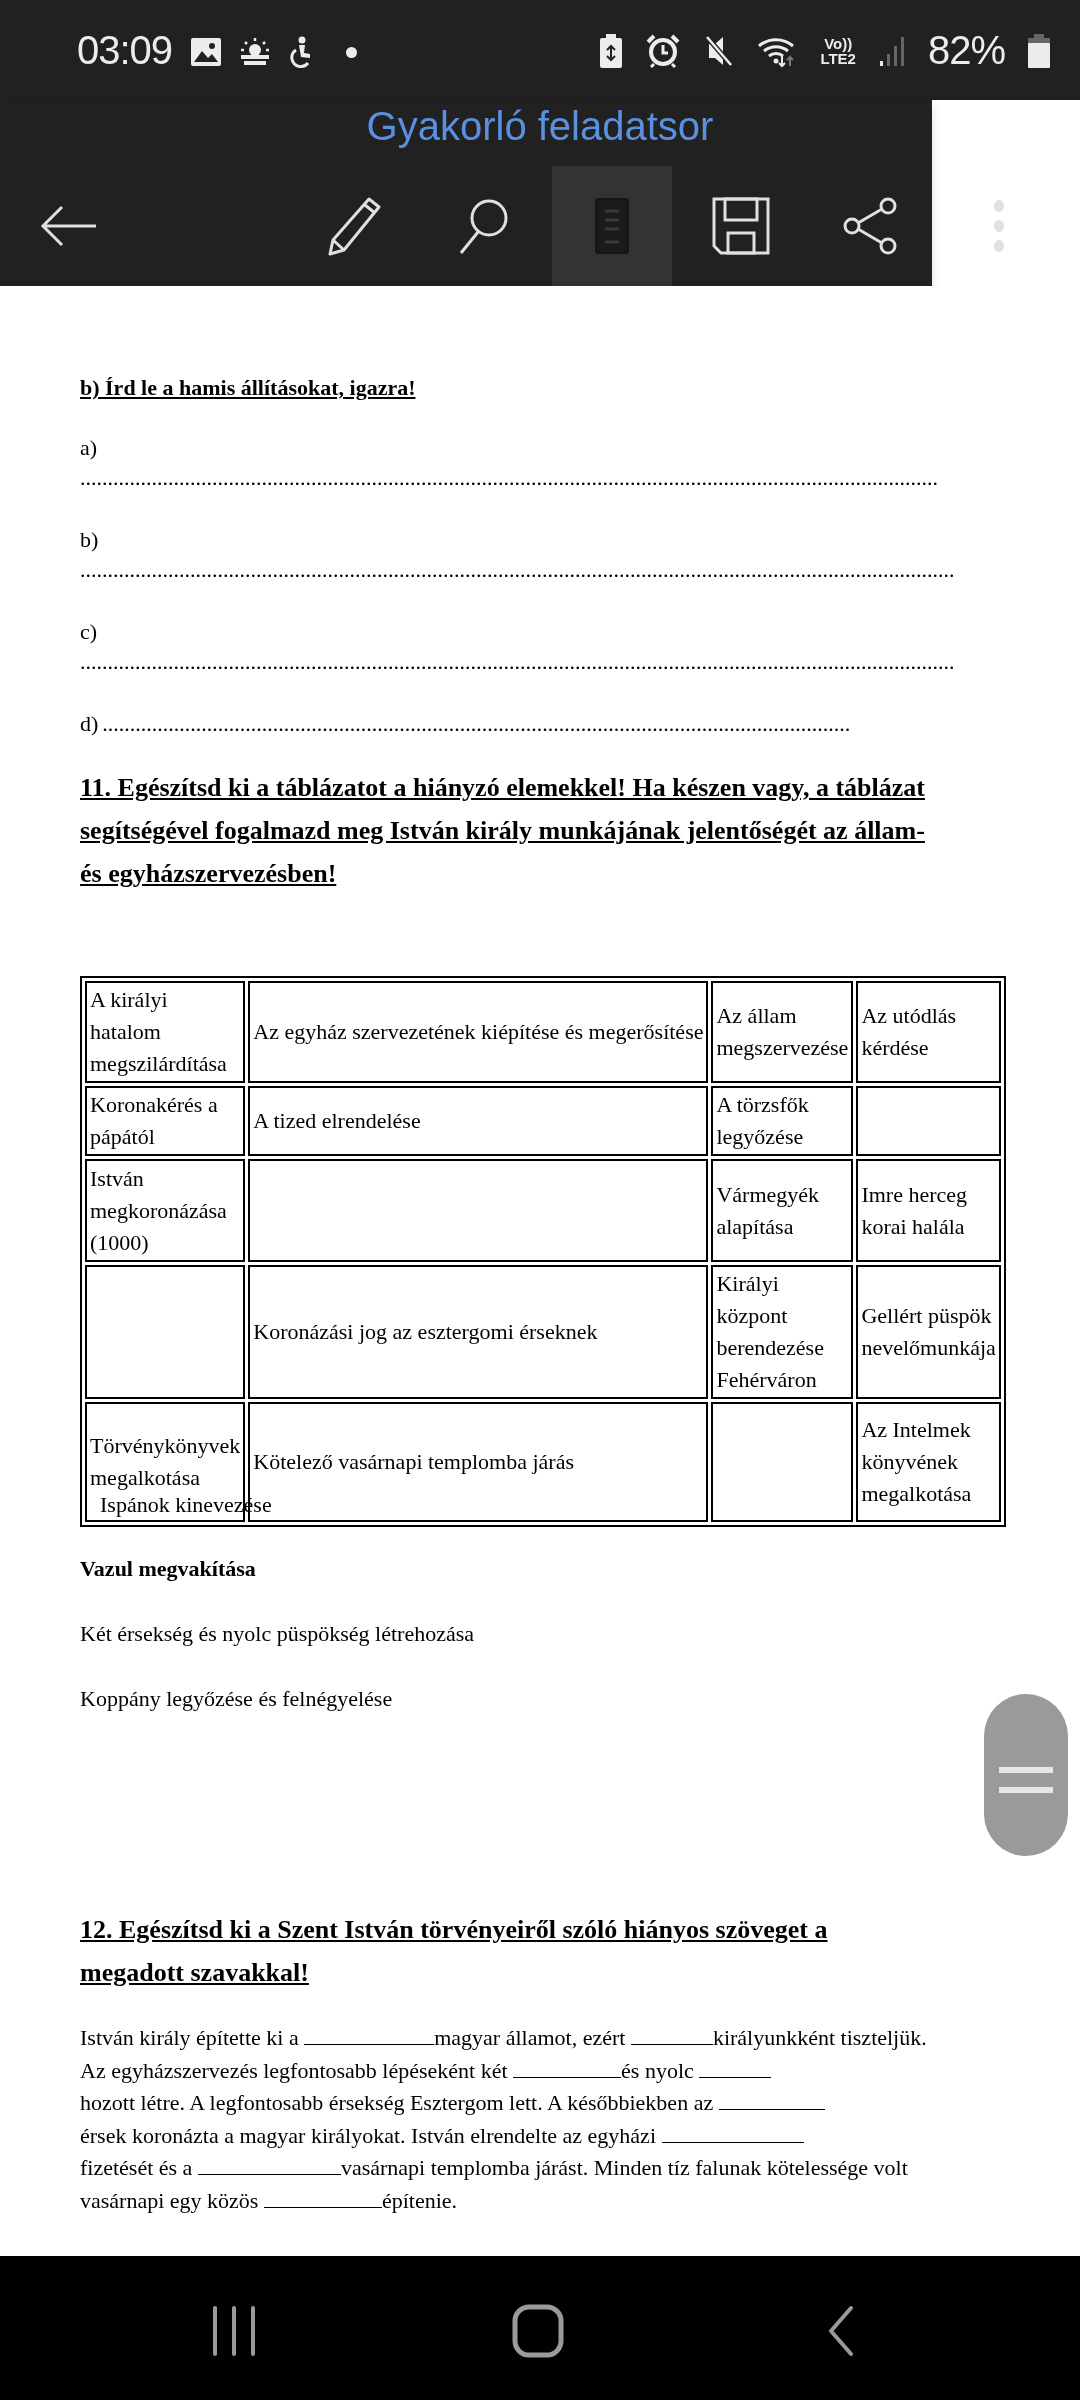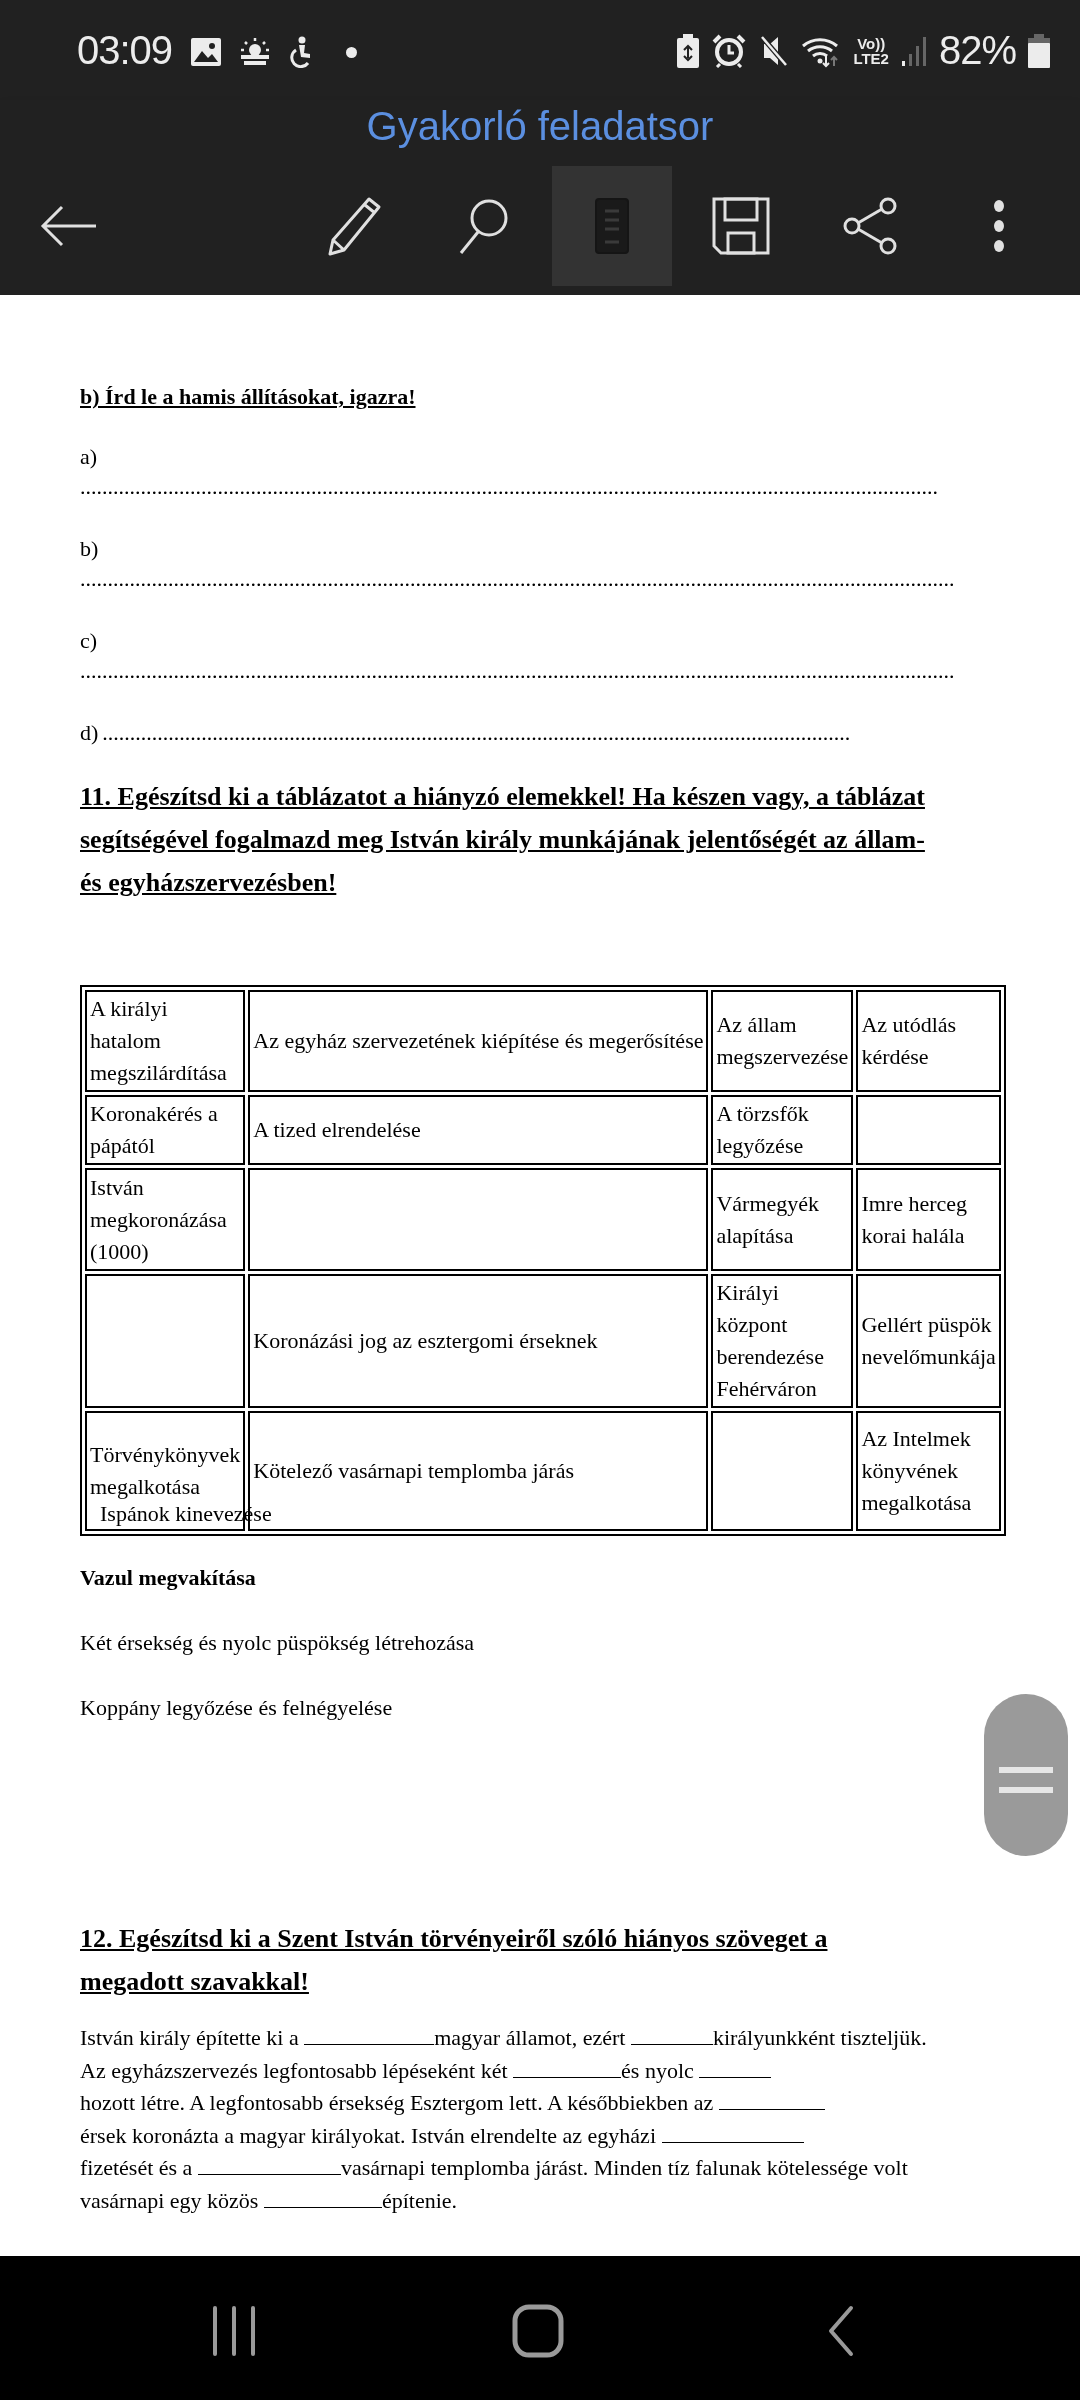--- a/index.html
+++ b/index.html
@@ -3,32 +3,32 @@
 <meta charset="utf-8">
 <style>
   * { box-sizing: border-box; margin: 0; padding: 0; }
   html, body { width: 1080px; height: 2400px; overflow: hidden; background: #ffffff; }
   body { position: relative; font-family: "Liberation Serif", serif; color: #000; }
 
   
   .statusbar { position: absolute; left: 0; top: 0; width: 1080px; height: 100px; background: #212121; color: #ececec; font-family: "Liberation Sans", sans-serif; }
   .sb-time { position: absolute; left: 77px; top: 28px; font-size: 40px; letter-spacing: -1px; }
   .sb-left-icons { position: absolute; left: 190px; top: 36px; display: flex; gap: 16px; align-items: center; }
-  .sb-right { position: absolute; right: 30px; top: 28px; display: flex; align-items: center; gap: 12px; }
+  .sb-right { position: absolute; right: 30px; top: 28px; display: flex; align-items: center; gap: 23px; }
   .sb-pct { font-size: 40px; letter-spacing: -1px; }
   .ico { display: inline-block; }
 
   
-  .appbar { position: absolute; left: 0; top: 100px; width: 1080px; height: 195px; background: #212121; box-shadow: 0 6px 10px rgba(0,0,0,0.12); }
+  .appbar { position: absolute; left: 0; top: 100px; width: 932px; height: 195px; background: #212121; box-shadow: 0 6px 10px rgba(0,0,0,0.12); }
   .title { position: absolute; left: 0; width: 1080px; top: 0; text-align: center; font-family: "Liberation Sans", sans-serif; font-size: 40px; color: #5b8fe0; line-height: 48px; top: 0px; padding-top: 2px; }
   .tb-btn { position: absolute; top: 66px; width: 120px; height: 120px; display: flex; align-items: center; justify-content: center; cursor: pointer; }
   .tb-btn.active { background: #333333; }
 
   
-  .doc { position: absolute; left: 0; top: 295px; width: 1080px; height: 1960px; background: #ffffff; }
+  .doc { position: absolute; left: 0; top: 286px; width: 1080px; height: 1960px; background: #ffffff; }
   .doc-text { position: absolute; left: 80px; font-size: 22px; line-height: 32px; }
   .h-sub { font-weight: bold; text-decoration: underline; font-size: 22px; }
   .h-main { font-weight: bold; text-decoration: underline; font-size: 26px; line-height: 43px; width: 930px; }
   .label { font-size: 22px; }
   .dots { font-size: 22px; letter-spacing: 0; white-space: nowrap; overflow: hidden; }
 
   table.grid { position: absolute; left: 80px; top: 690px; width: 921px; border: 2px solid #000; border-collapse: separate; border-spacing: 3px; }
   table.grid td { border: 2px solid #000; font-size: 22px; line-height: 32px; padding: 1px 3px; vertical-align: middle; }
 
   .opt { position: absolute; left: 80px; font-size: 22px; }

